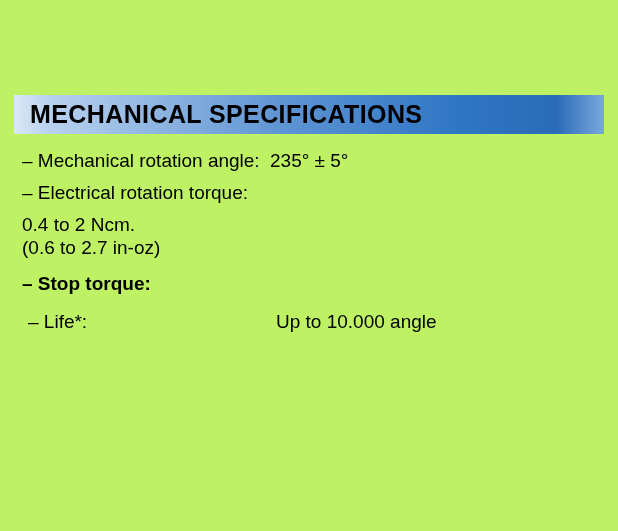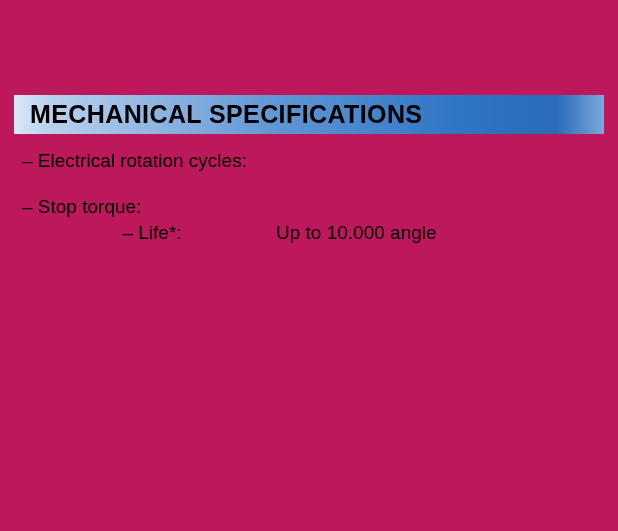--- a/index.html
+++ b/index.html
@@ -10,21 +10,21 @@
     width: 618px;
     height: 531px;
     background: #ffffff;
     font-family: "Liberation Sans", sans-serif;
     overflow: hidden;
   }
   .slide {
     position: relative;
     width: 618px;
     height: 531px;
-    background: #be185d;
+    background: #bef264;
   }
   .title-bar {
     position: absolute;
     left: 14px;
     top: 95px;
     width: 590px;
     height: 39px;
     background: linear-gradient(to right, #dbe8f7 0%, #b8d1ee 6%, #5f95d4 45%, #2f76c4 75%, #2a6cb8 92%, #7aa8dc 100%);
     display: flex;
     align-items: center;
@@ -55,22 +55,22 @@
     color: #000000;
     white-space: nowrap;
   }
   .spec-value {
     font-size: 19px;
     color: #000000;
     white-space: pre-line;
     line-height: 1.18;
   }
   .row-torque { margin-bottom: 14px; }
-  .row-stop { margin-bottom: 4px; }
-  .row-life .spec-label { padding-left: 6px; text-align: center; }
+  .row-stop { margin-bottom: 16px; font-weight: bold; }
+  .row-life .spec-label { padding-left: 6px; }
   .footnote {
     position: absolute;
     left: 30px;
     top: 400px;
     font-family: "Liberation Serif", serif;
     font-size: 15px;
     color: #000000;
   }
   .footnote sup {
     font-size: 11px;
@@ -80,26 +80,32 @@
 <body>
 
 <div class="slide">
 
   <div class="title-bar">
     <div class="title-text">MECHANICAL  SPECIFICATIONS</div>
   </div>
 
   <div class="spec-list">
 
+    <div class="spec-row">
+      <div class="spec-label">– Mechanical rotation angle:</div>
+      <div class="spec-value">235° ± 5°</div>
+    </div>
 
     <div class="spec-row">
-      <div class="spec-label">– Electrical rotation cycles:</div>
+      <div class="spec-label">– Electrical rotation torque:</div>
     </div>
 
     <div class="spec-row row-torque">
+      <div class="spec-value">0.4  to  2  Ncm.
+(0.6  to  2.7  in-oz)</div>
     </div>
 
     <div class="spec-row row-stop">
       <div class="spec-label">– Stop torque:</div>
     </div>
 
     <div class="spec-row row-life">
       <div class="spec-label">– Life*:</div>
       <div class="spec-value">Up to 10.000 angle</div>
     </div>

